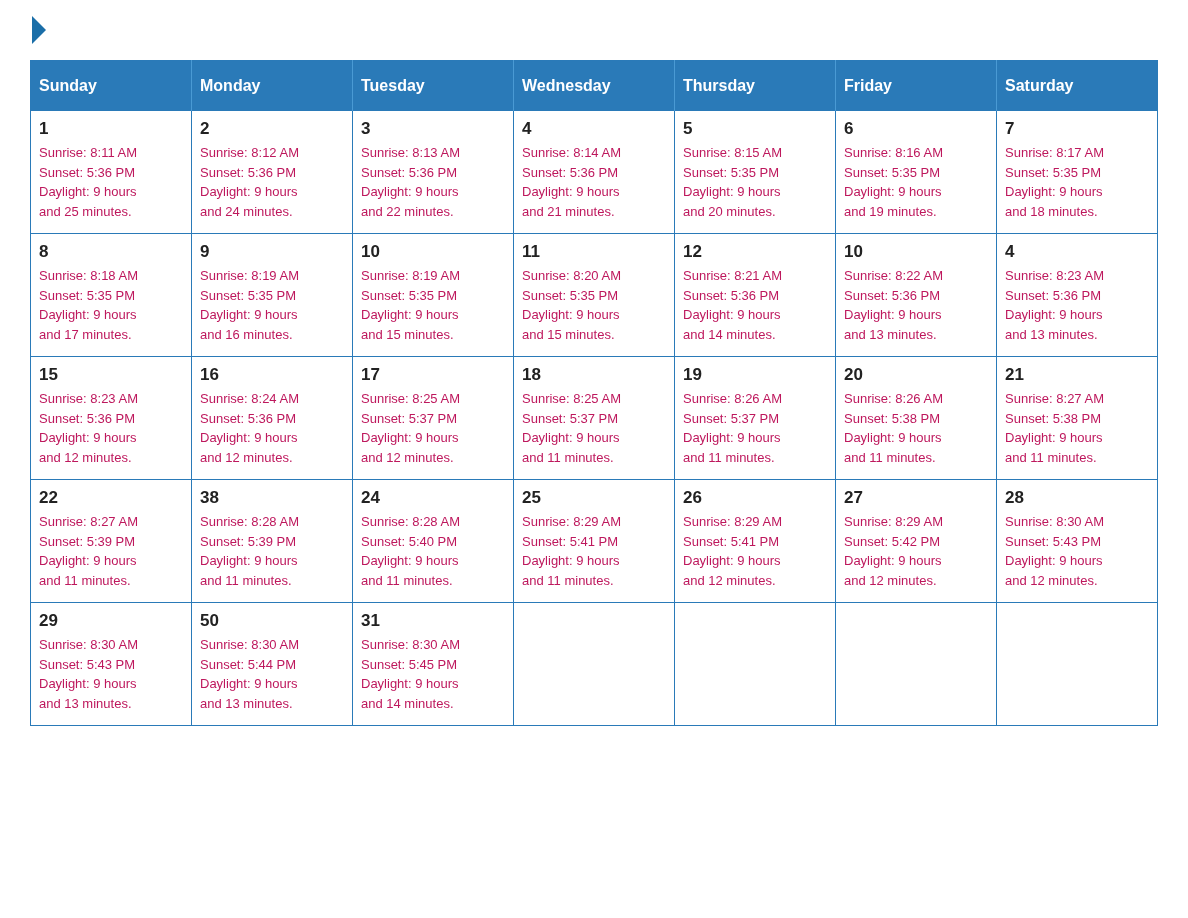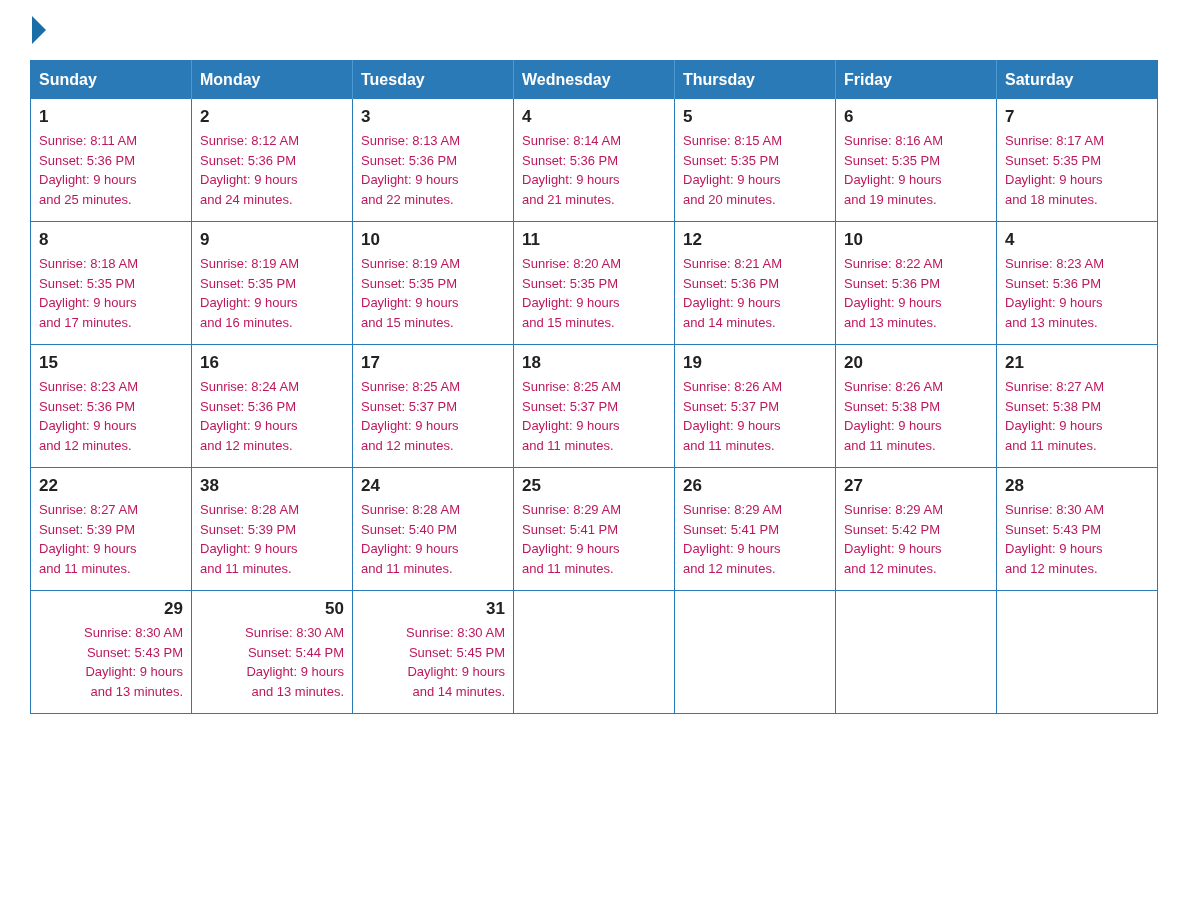--- a/index.html
+++ b/index.html
@@ -62,21 +62,21 @@
       margin-top: 4px;
     }
     .calendar-table {
       width: 100%;
       border-collapse: collapse;
       border: 1px solid #2a7ab8;
     }
     .calendar-table th {
       background-color: #2a7ab8;
       color: #fff;
-      padding: 10px 8px;
+      padding: 16px 8px;
       font-size: 16px;
       font-weight: 600;
       text-align: left;
       border-right: 1px solid #4a9ad4;
     }
     .calendar-table th:last-child {
       border-right: none;
     }
     .calendar-table td {
       vertical-align: top;
@@ -84,21 +84,20 @@
       border-right: 1px solid #2a7ab8;
       border-bottom: 1px solid #2a7ab8;
       width: calc(100% / 7);
       min-height: 100px;
     }
     .calendar-table td:last-child {
       border-right: none;
     }
     .calendar-table tr:last-child td {
       border-bottom: none;
-      text-align: right;
     }
     .day-number {
       font-size: 17px;
       font-weight: bold;
       color: #222;
       display: block;
       margin-bottom: 4px;
     }
     .day-info {
       font-size: 13px;

